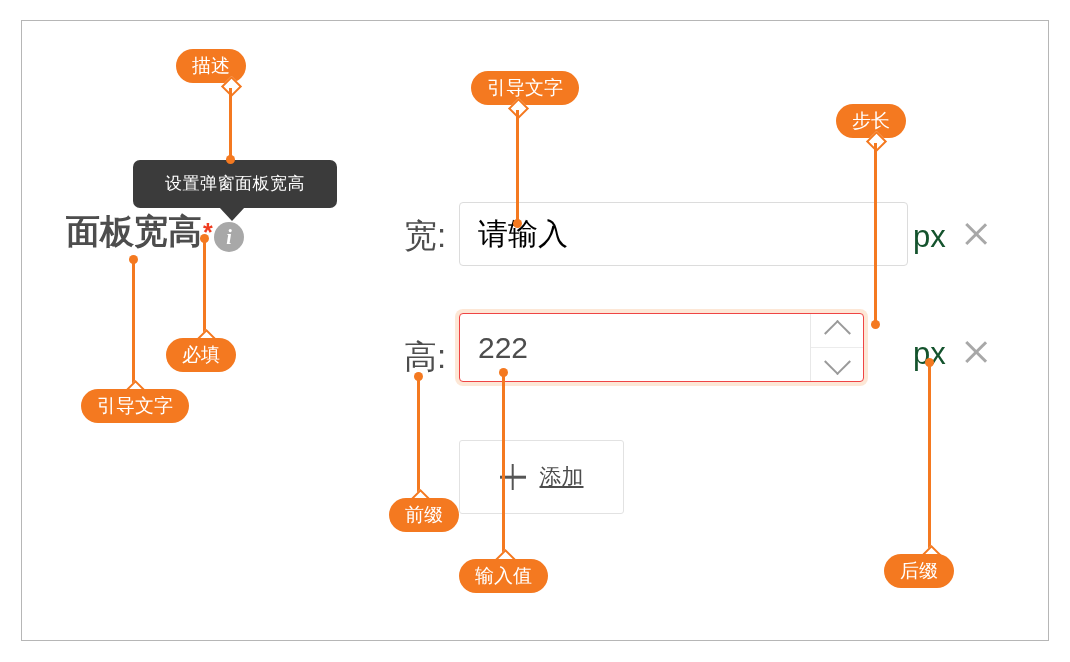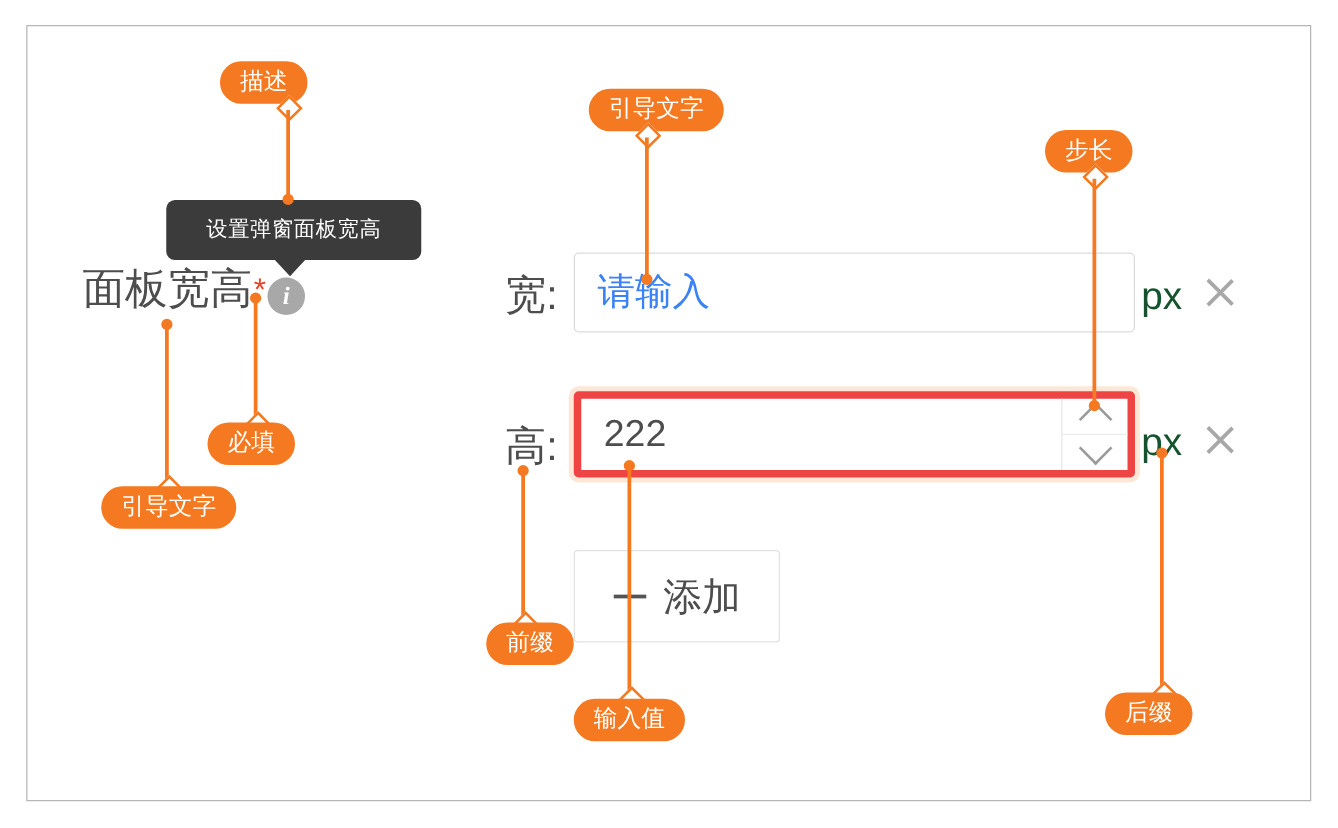--- a/index.html
+++ b/index.html
@@ -27,20 +27,21 @@
     background: #ffffff;
   }
 
   
   .field-label {
     position: absolute;
     color: #4a4a4a;
     font-size: 33px;
     line-height: 1;
     white-space: nowrap;
+    font-weight: bold;
   }
 
   #label-main {
     left: 66px;
     top: 214px;
     font-size: 34px;
     color: #4d4d4d;
   }
   #label-required {
     color: #f03c20;
@@ -113,35 +114,35 @@
   }
   #input-w {
     left: 459px;
     top: 202px;
     width: 449px;
     height: 64px;
   }
   #input-h {
     left: 459px;
     top: 313px;
-    width: 449px;
+    width: 405px;
     height: 69px;
-    border: 6px solid #ef4444;
+    border: 1px solid #ef4444;
     box-shadow: 0 0 0 4px rgba(245,134,52,0.20);
   }
   .input-text {
     position: absolute;
     left: 18px;
     top: 50%;
     transform: translateY(-50%);
     font-size: 30px;
     color: #4d4d4d;
     white-space: nowrap;
   }
-  .input-text.placeholder { color: #3b82f6; }
+  .input-text.placeholder { color: #000000; }
 
   
   #spinner {
     position: absolute;
     right: 0;
     top: 0;
     bottom: 0;
     width: 53px;
     border-left: 1px solid #e8e8e8;
     box-sizing: border-box;
@@ -218,23 +219,24 @@
     flex: none;
   }
   #add-plus::before, #add-plus::after {
     content: "";
     position: absolute;
     background: #555555;
   }
   #add-plus::before { left: 50%; top: 0; width: 2.6px; height: 100%; transform: translateX(-50%); }
   #add-plus::after  { top: 50%; left: 0; height: 2.6px; width: 100%; transform: translateY(-50%); }
   #add-label {
-    font-size: 31px;
+    font-size: 22px;
     color: #4d4d4d;
     line-height: 1;
+    text-decoration: underline;
   }
 
   
   .anno-line {
     position: absolute;
     width: 3px;
     background: #f47920;
   }
   .anno-dot {
     position: absolute;

